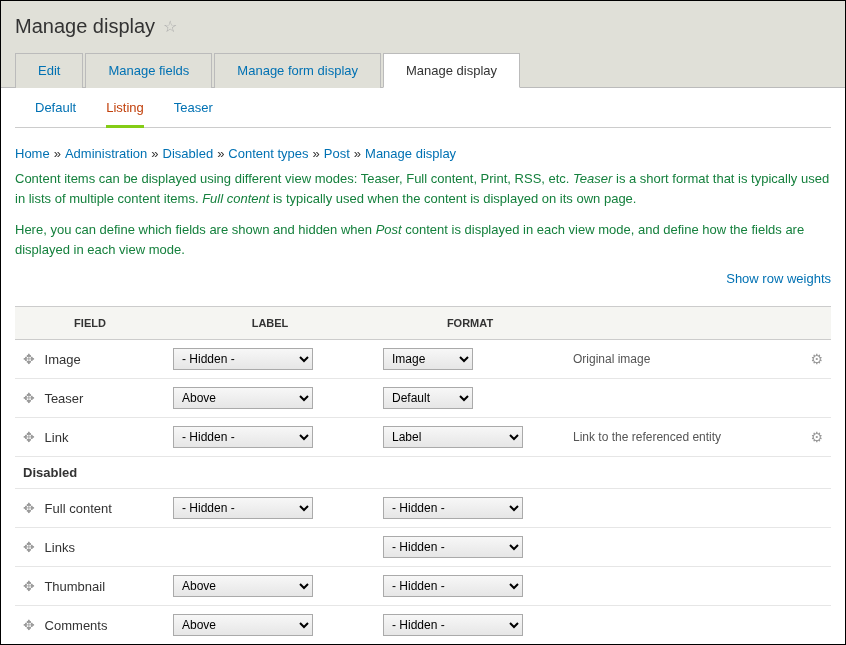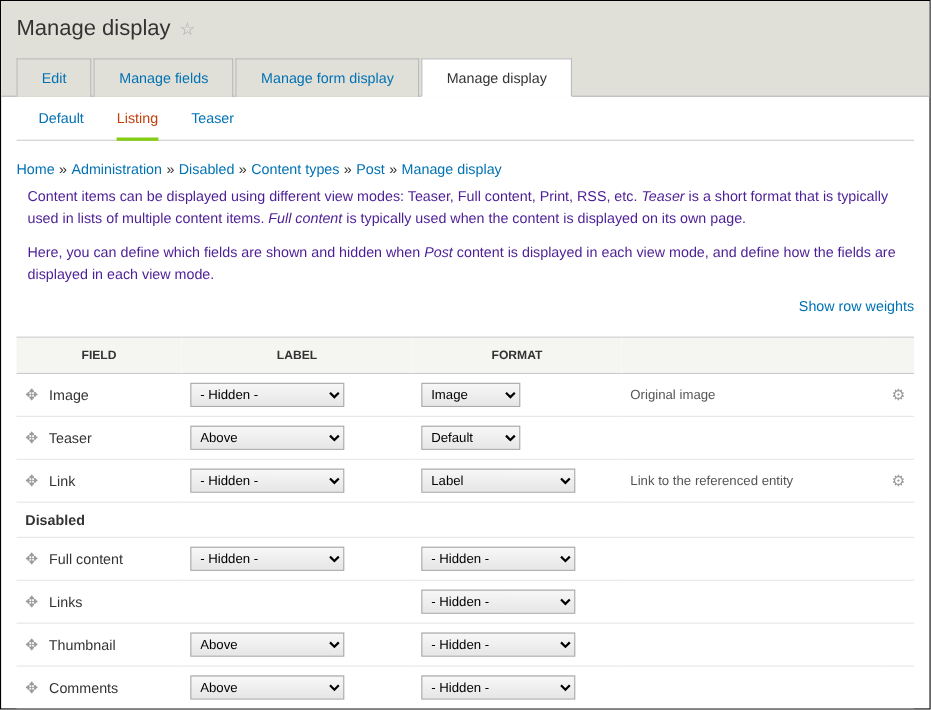--- a/index.html
+++ b/index.html
@@ -71,22 +71,21 @@
     margin-bottom: -7px;
   }
   .breadcrumb {
     margin: 18px 0 8px 0;
   }
   .breadcrumb a { color: #0071b3; text-decoration: none; cursor: pointer; }
   .breadcrumb .sep { margin: 0 4px; color: #333; }
   .help-text {
     line-height: 1.5;
     margin-bottom: 12px;
-    color: #4c1d95;
-    margin-left: 10px;
+    color: #15803d;
   }
   .help-text em { font-style: italic; }
   .show-weights {
     text-align: right;
     color: #0071b3;
     cursor: pointer;
     margin-bottom: 20px;
   }
   table.fields {
     width: 100%;

